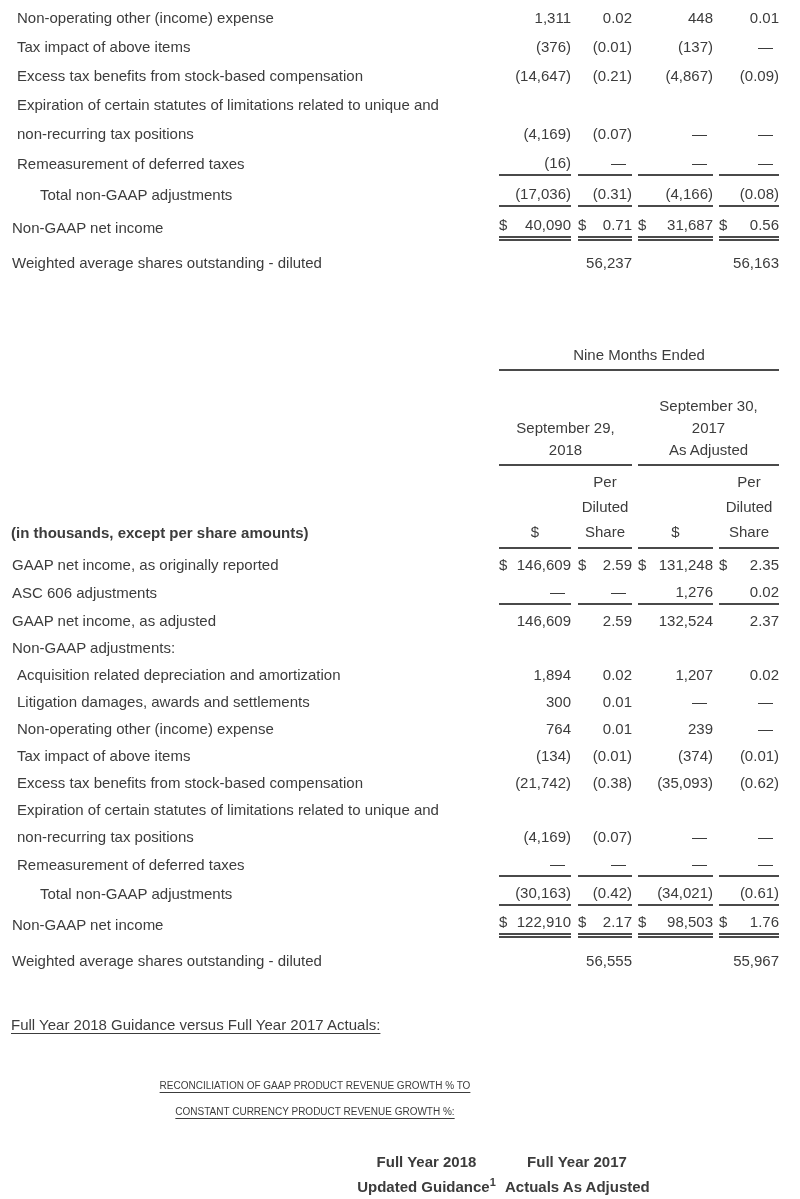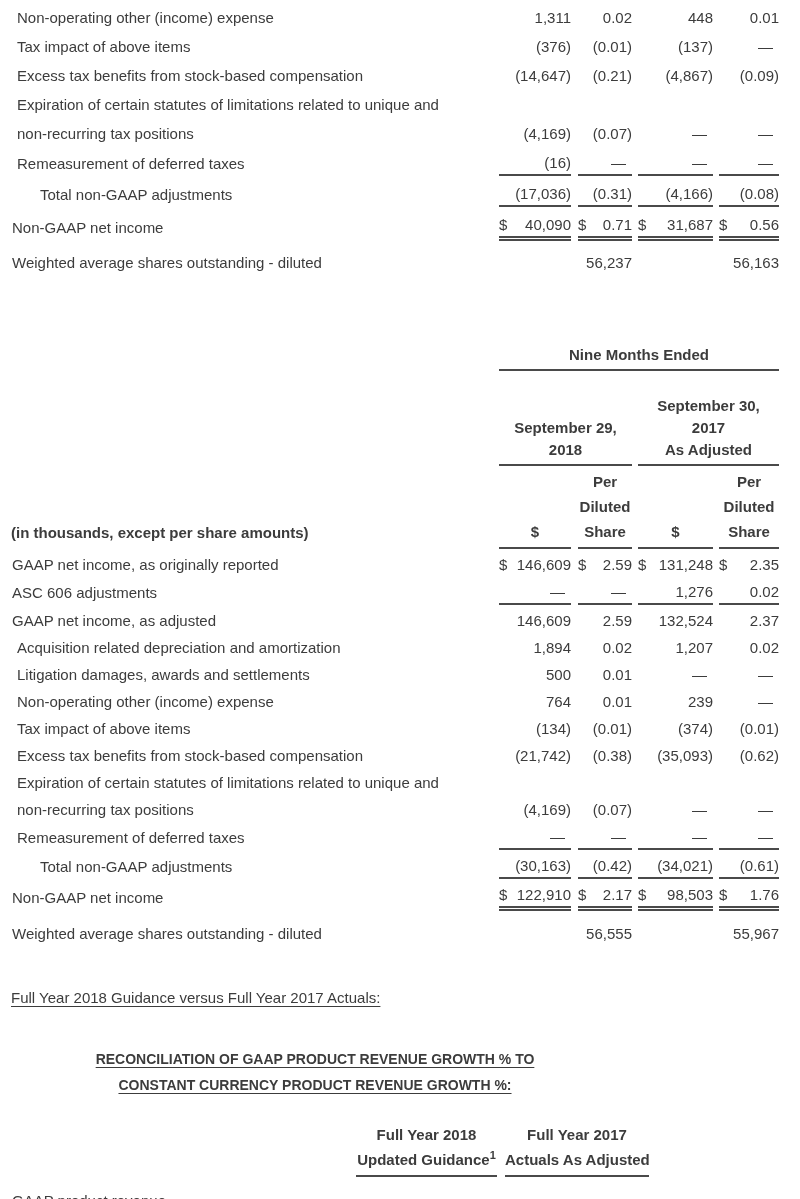--- a/index.html
+++ b/index.html
@@ -20,29 +20,29 @@
   .ind1{padding-left:6px;}
   .ind2{padding-left:29px;}
   .dol{display:flex;justify-content:space-between;align-items:baseline;}
   
   .fin{width:768px;}
   .fin td{height:26px;}
   .t-mid{margin-top:64px;}
   .t-mid tbody td{height:24px;}
   .t-mid tbody tr:last-child td{height:31px;}
   .t-top tbody tr:last-child td{height:30px;}
-  .hdr{font-weight:bold;text-align:center;line-height:22px;}
+  .hdr{font-weight:normal;text-align:center;line-height:22px;}
   .hdr .hline{line-height:22px;}
   .phead td{height:28px;}
   .ghead td{padding-top:24px;}
   .chead td{padding-top:3px;line-height:25px;}
   .note{font-weight:bold;}
   
   .intro{margin:44px 0 0 11px;text-decoration:underline;text-underline-offset:3px;}
-  .recon-head{width:630px;margin-top:40px;text-align:center;font-weight:bold;font-size:14px;line-height:26px;}
+  .recon-head{width:630px;margin-top:40px;text-align:center;font-weight:normal;font-size:10px;line-height:26px;}
   .recon-head div{text-decoration:underline;text-underline-offset:3px;}
   .t-guide{margin-top:24px;width:638px;}
   .t-guide td{height:26px;}
   .bhdr{font-weight:bold;text-align:center;line-height:25px;}
   sup.fn{font-size:11px;font-weight:bold;vertical-align:super;line-height:0;}
   .rev td{height:32px;padding-bottom:5px;}
 </style>
 </head>
 <body>
 
@@ -264,32 +264,42 @@
         <td class="lbl ind0">GAAP net income, as adjusted</td>
         <td class="v num">146,609</td>
         <td></td>
         <td class="v num">2.59</td>
         <td></td>
         <td class="v num">132,524</td>
         <td></td>
         <td class="v num">2.37</td>
       </tr>
       <tr>
+        <td class="lbl ind0">Non-GAAP adjustments:</td>
+        <td class="v num"></td>
+        <td></td>
+        <td class="v num"></td>
+        <td></td>
+        <td class="v num"></td>
+        <td></td>
+        <td class="v num"></td>
+      </tr>
+      <tr>
         <td class="lbl ind1">Acquisition related depreciation and amortization</td>
         <td class="v num">1,894</td>
         <td></td>
         <td class="v num">0.02</td>
         <td></td>
         <td class="v num">1,207</td>
         <td></td>
         <td class="v num">0.02</td>
       </tr>
       <tr>
         <td class="lbl ind1">Litigation damages, awards and settlements</td>
-        <td class="v num">500</td>
+        <td class="v num">300</td>
         <td></td>
         <td class="v num">0.01</td>
         <td></td>
         <td class="v num dash">—</td>
         <td></td>
         <td class="v num dash">—</td>
       </tr>
       <tr>
         <td class="lbl ind1">Non-operating other (income) expense</td>
         <td class="v num">764</td>

